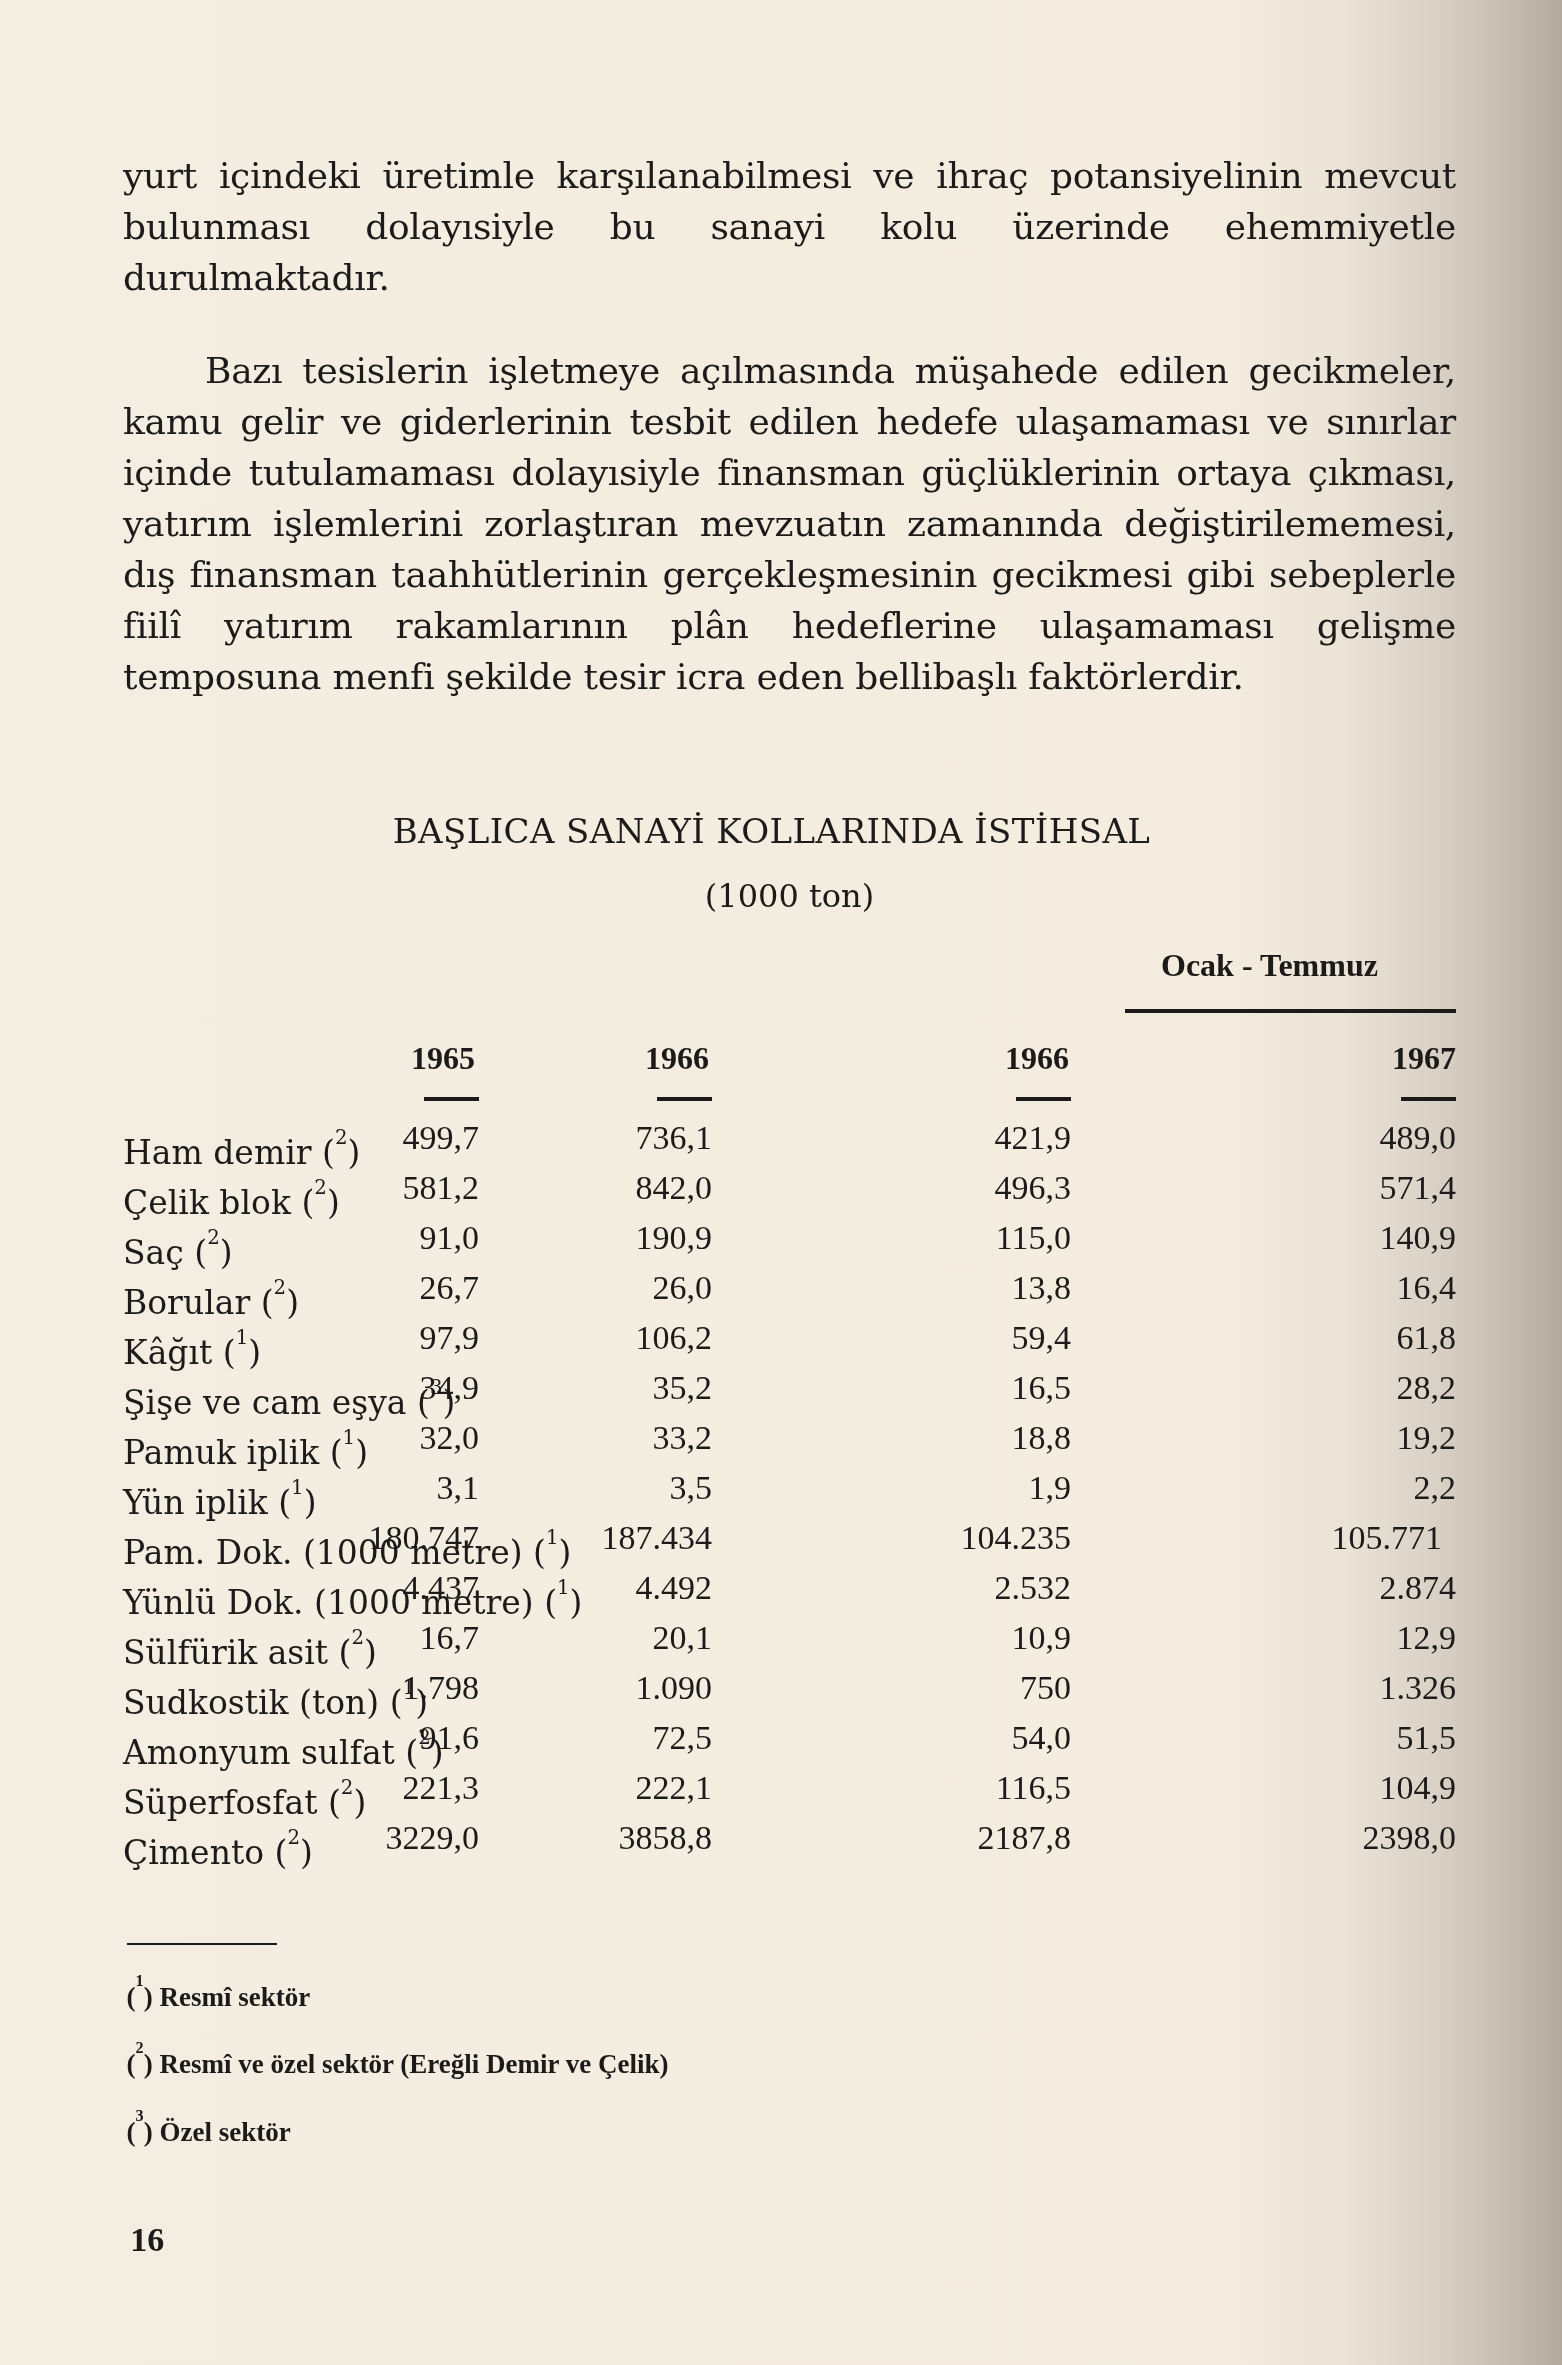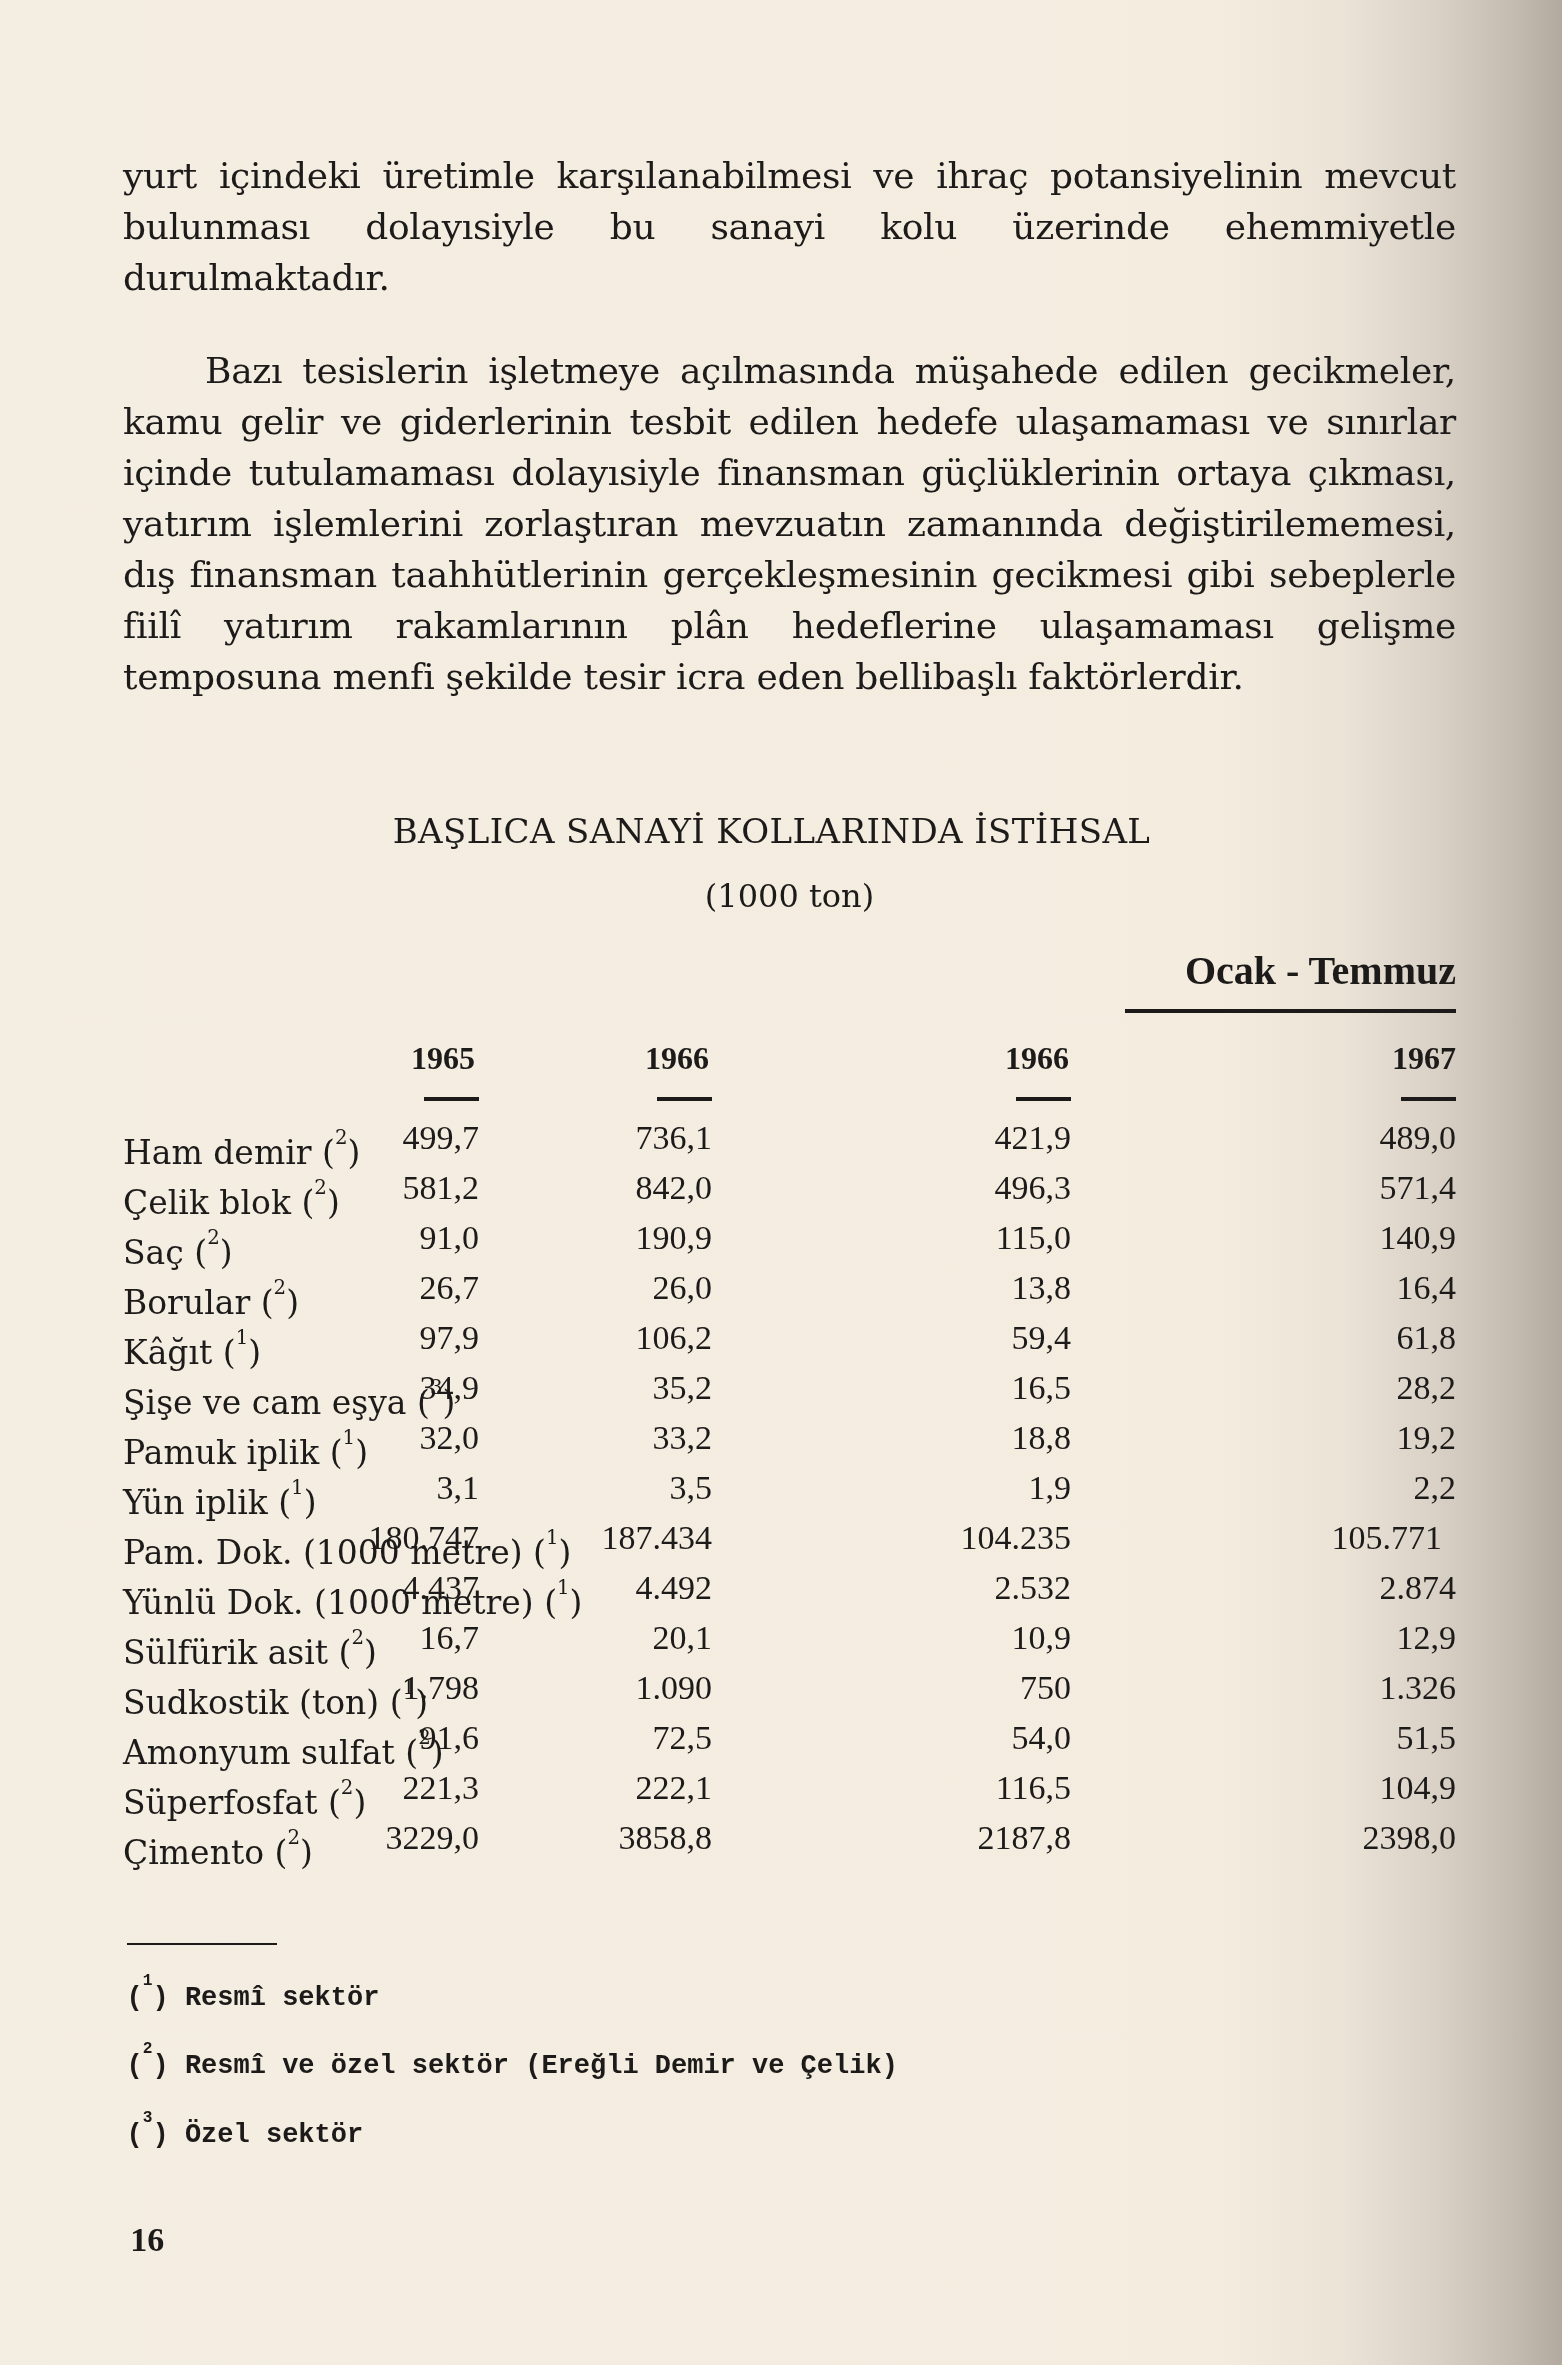--- a/index.html
+++ b/index.html
@@ -51,22 +51,22 @@
       font-size: 32px;
       margin: 0;
       padding-left: 0;
       font-weight: 400;
     }
     .group-head {
       position: absolute;
       right: 0;
       top: 947px;
       width: 295px;
-      text-align: right;
-      font-size: 40px;
+      text-align: left;
+      font-size: 32px;
       font-weight: 700;
       font-family: "Liberation Serif", serif;
     }
     .group-rule {
       position: absolute;
       right: 0;
       top: 1009px;
       width: 331px;
       height: 3.6px;
       background: #1d1b1a;
@@ -119,21 +119,21 @@
       height: 1.8px;
       background: #1d1b1a;
     }
     .footnotes {
       position: absolute;
       left: 3.6px;
       top: 1956px;
       font-size: 27px;
       line-height: 51px;
       font-weight: 700;
-      font-family: Liberation Mono, monospace;
+      font-family: Liberation Serif, serif;
     }
     .footnotes .fn { white-space: nowrap; }
     .page-number {
       position: absolute;
       left: 7.2px;
       top: 2221px;
       font-size: 34px;
       font-weight: 700;
       font-family: "Liberation Serif", serif;
     }

